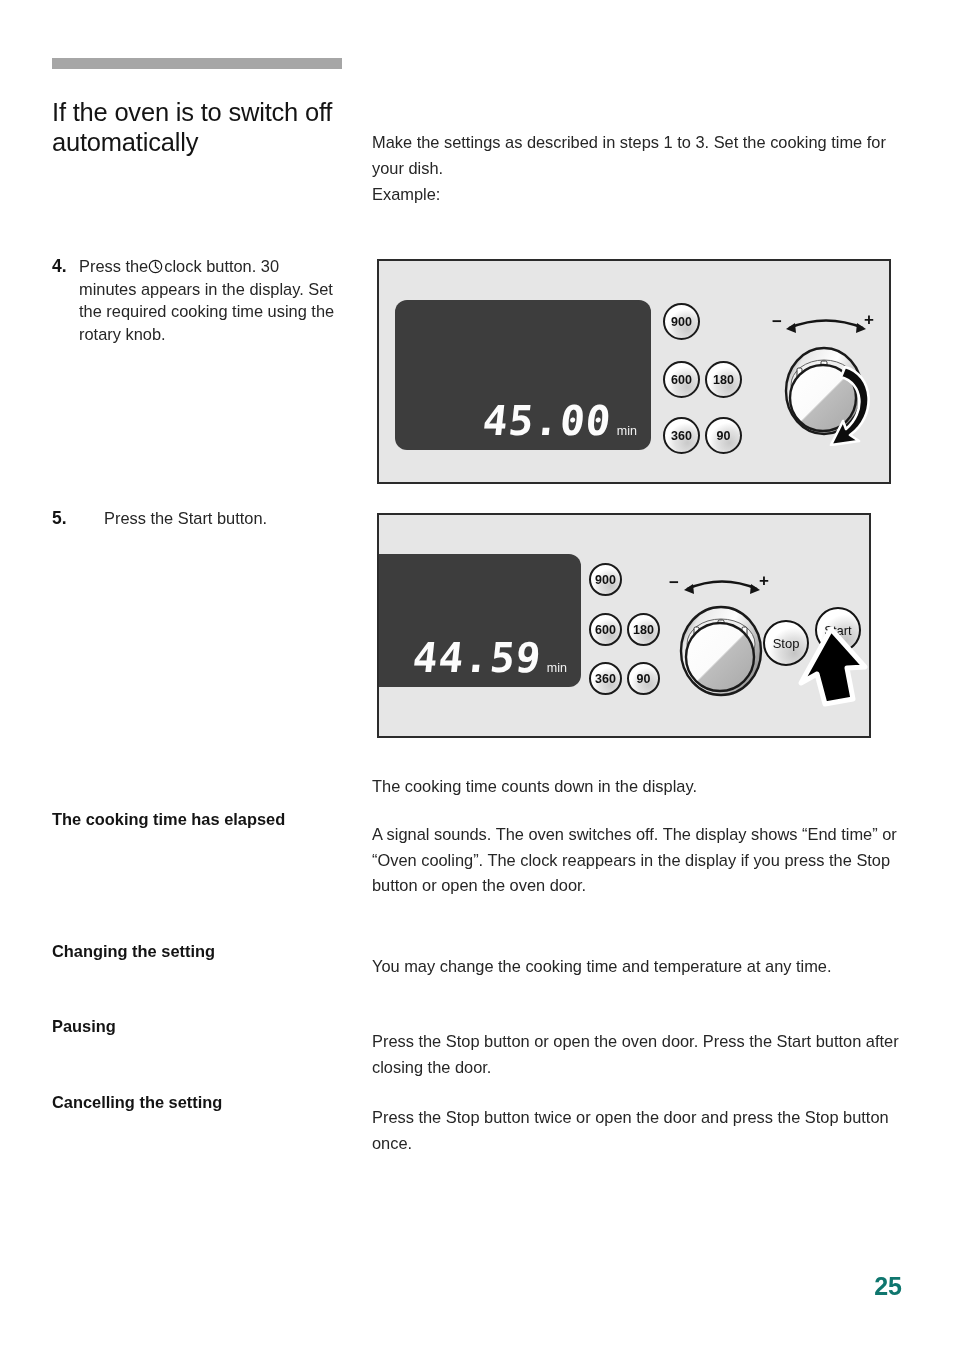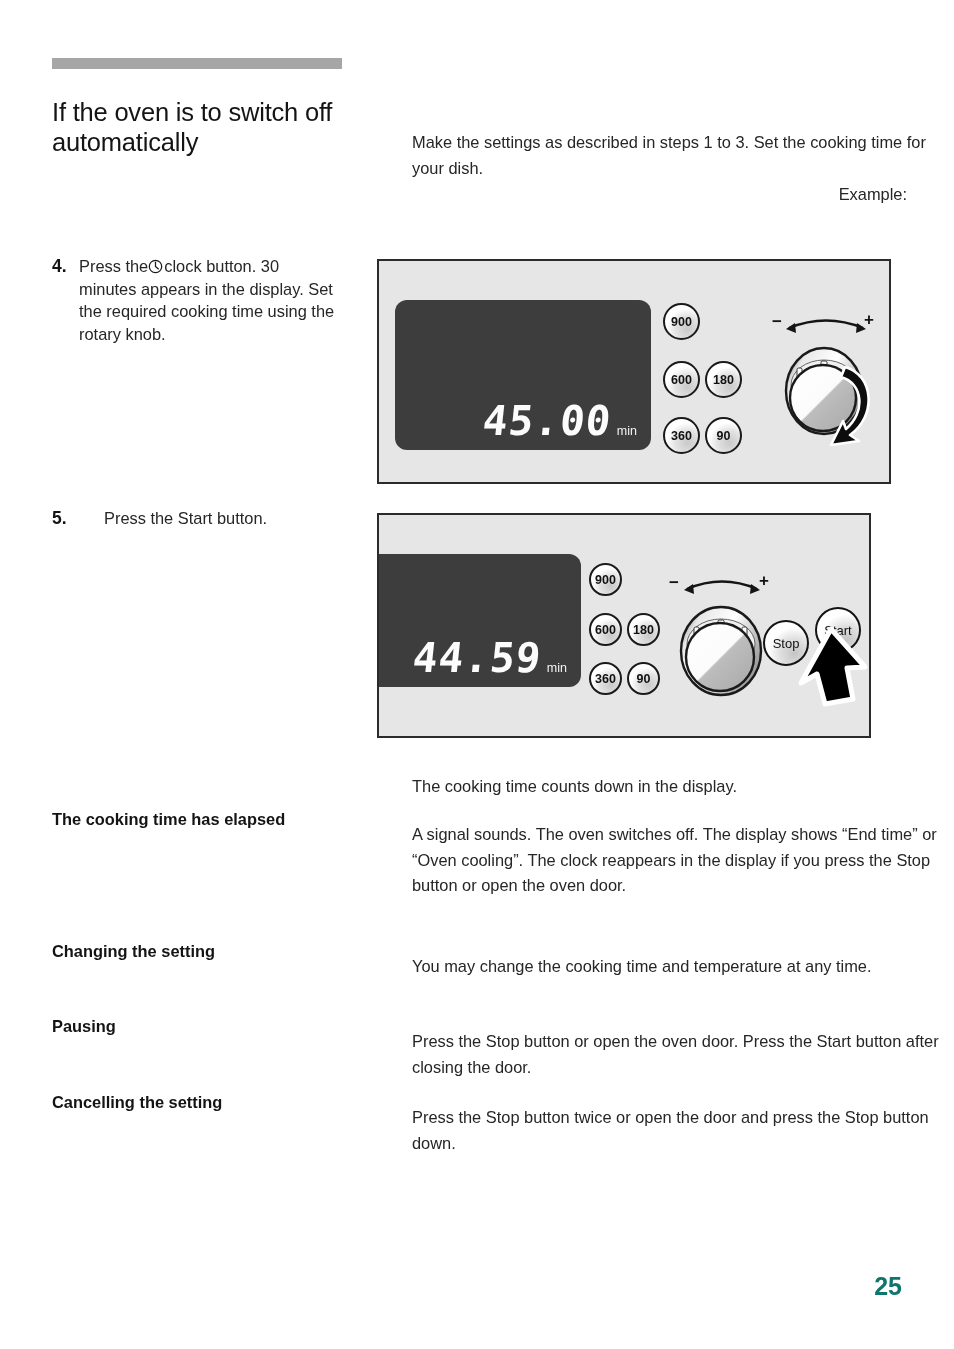--- a/index.html
+++ b/index.html
@@ -35,42 +35,40 @@
     line-height: 30px;
     letter-spacing: -0.2px;
     color: #141414;
   }
 
   
   .body-text {
     font-size: 16.4px;
     line-height: 25.5px;
     color: #262626;
-    margin-left: 40px;
   }
   .label-bold {
     font-size: 16.4px;
     line-height: 22px;
     font-weight: bold;
     color: #141414;
   }
 
   
   .intro-1 {
     position: absolute;
     left: 372px;
     top: 114px;
     width: 535px;
   }
   .intro-2 {
     position: absolute;
     left: 372px;
     top: 182px;
     width: 535px;
-    text-align: right;
   }
 
   
   .step {
     position: absolute;
     display: flex;
     align-items: flex-start;
   }
   .step-num {
     font-size: 17.5px;
@@ -340,15 +338,15 @@
 <div class="label-bold def-term" style="top:808px;">The cooking time has elapsed</div>
 <p class="body-text def-desc" style="top:806px;">A signal sounds. The oven switches off. The display shows “End time” or “Oven cooling”. The clock reappears in the display if you press the Stop button or open the oven door.</p>
 
 <div class="label-bold def-term" style="top:940px;">Changing the setting</div>
 <p class="body-text def-desc" style="top:938px;">You may change the cooking time and temperature at any time.</p>
 
 <div class="label-bold def-term" style="top:1015px;">Pausing</div>
 <p class="body-text def-desc" style="top:1013px;">Press the Stop button or open the oven door. Press the Start button after closing the door.</p>
 
 <div class="label-bold def-term" style="top:1091px;">Cancelling the setting</div>
-<p class="body-text def-desc" style="top:1089px;">Press the Stop button twice or open the door and press the Stop button down.</p>
+<p class="body-text def-desc" style="top:1089px;">Press the Stop button twice or open the door and press the Stop button once.</p>
 
 <div class="page-num">25</div>
 
 </body></html>

